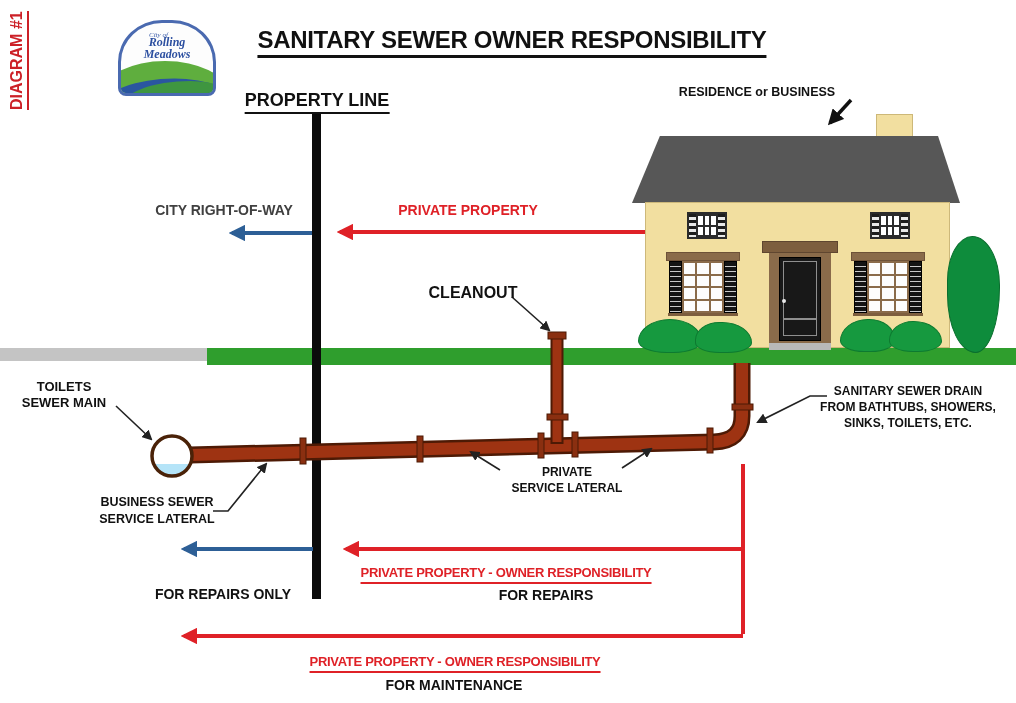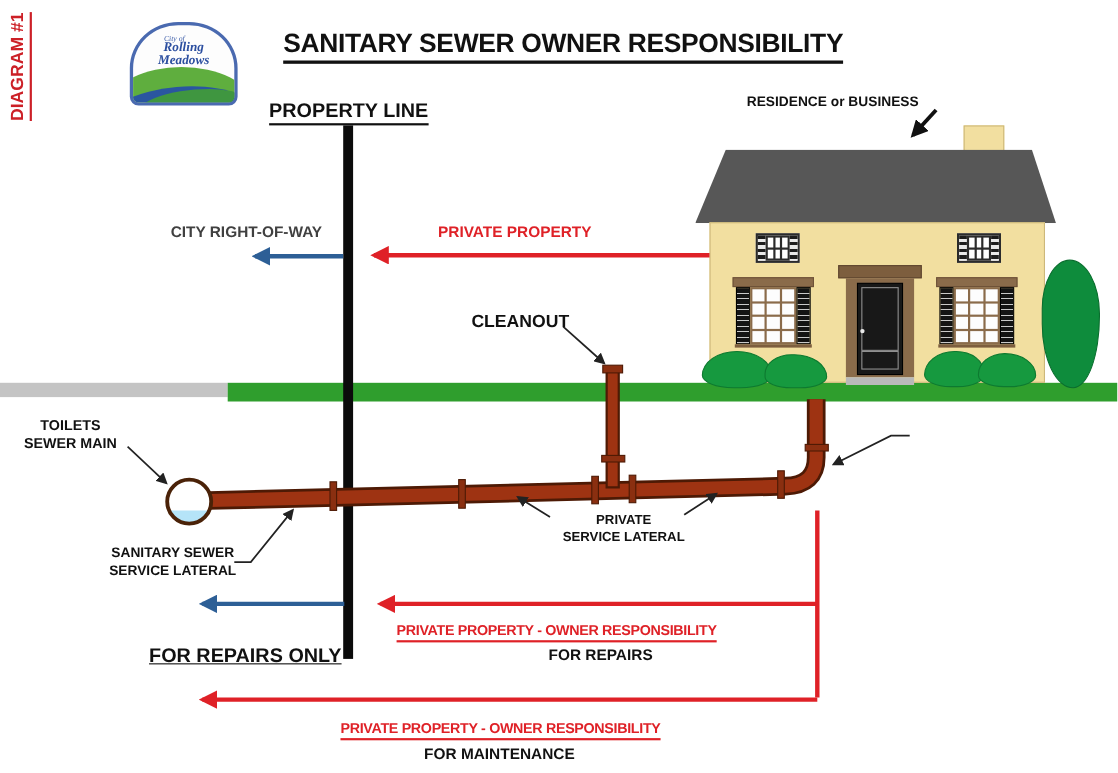--- a/index.html
+++ b/index.html
@@ -37,21 +37,21 @@
   #residence-label{left:757px;top:85px;font-size:12.5px;}
   #crow-label{left:224px;top:202px;font-size:14px;}
   #pprop-label{left:468px;top:202px;font-size:14px;}
   #cleanout-label{left:473px;top:284px;font-size:16px;}
   #road-label{left:68px;top:302px;font-size:13px;line-height:16px;}
   #main-label{left:64px;top:379px;font-size:13px;line-height:16px;}
   #drain-label{left:908px;top:383px;font-size:12px;line-height:16px;}
   #plat-label{left:567px;top:464px;font-size:12px;line-height:16px;}
   #slat-label{left:157px;top:494px;font-size:12.5px;line-height:17px;}
   #city-resp{left:223px;top:565px;font-size:14px;}
-  #repairs-only{left:223px;top:586px;font-size:18px;text-decoration:underline;}
+  #repairs-only{left:223px;top:586px;font-size:14px;}
   #owner-rep{left:506px;top:565px;font-size:13px;letter-spacing:-0.3px;}
   #for-repairs{left:546px;top:587px;font-size:14px;}
   #owner-maint{left:455px;top:654px;font-size:13px;letter-spacing:-0.3px;}
   #for-maint{left:454px;top:677px;font-size:14px;}
 
   
   #road{left:0;top:348px;width:207px;height:13px;background:#c4c4c4;}
   #grass{left:207px;top:348px;width:809px;height:17px;background:#2f9e2d;}
 
   
@@ -260,26 +260,31 @@
   <div class="ctr" id="prop-label"><span class="u">PROPERTY LINE</span></div>
   <div class="ctr" id="residence-label"><span>RESIDENCE or BUSINESS</span></div>
   <div class="ctr blue" id="crow-label"><span>CITY RIGHT-OF-WAY</span></div>
   <div class="ctr red" id="pprop-label"><span>PRIVATE PROPERTY</span></div>
   <div class="ctr" id="cleanout-label"><span>CLEANOUT</span></div>
 
   <div class="blk" id="main-label">
     <div>TOILETS</div>
     <div>SEWER MAIN</div>
   </div>
+  <div class="blk" id="drain-label">
+    <div>SANITARY SEWER DRAIN</div>
+    <div>FROM BATHTUBS, SHOWERS,</div>
+    <div>SINKS, TOILETS, ETC.</div>
+  </div>
   <div class="blk" id="plat-label">
     <div>PRIVATE</div>
     <div>SERVICE LATERAL</div>
   </div>
   <div class="blk" id="slat-label">
-    <div>SANITARY SEWER</div>
+    <div>BUSINESS SEWER</div>
     <div>SERVICE LATERAL</div>
   </div>
 
   <div class="ctr" id="repairs-only"><span>FOR REPAIRS ONLY</span></div>
   <div class="ctr red" id="owner-rep"><span class="u">PRIVATE PROPERTY - OWNER RESPONSIBILITY</span></div>
   <div class="ctr" id="for-repairs"><span>FOR REPAIRS</span></div>
   <div class="ctr red" id="owner-maint"><span class="u">PRIVATE PROPERTY - OWNER RESPONSIBILITY</span></div>
   <div class="ctr" id="for-maint"><span>FOR MAINTENANCE</span></div>
 
 </div>

